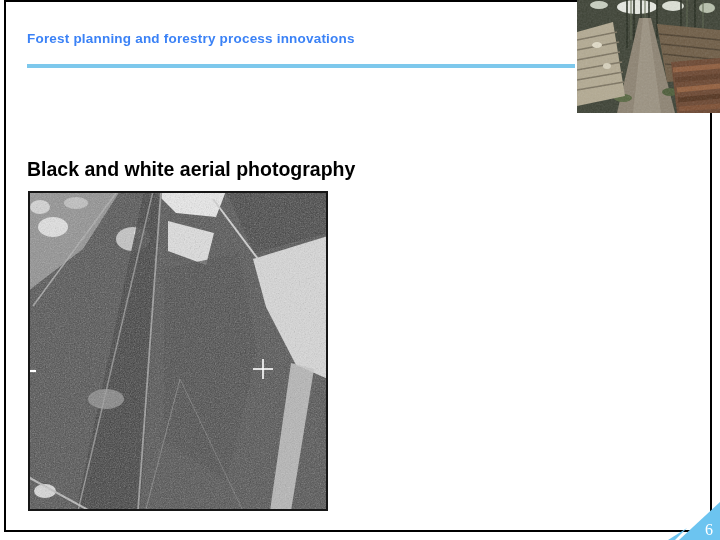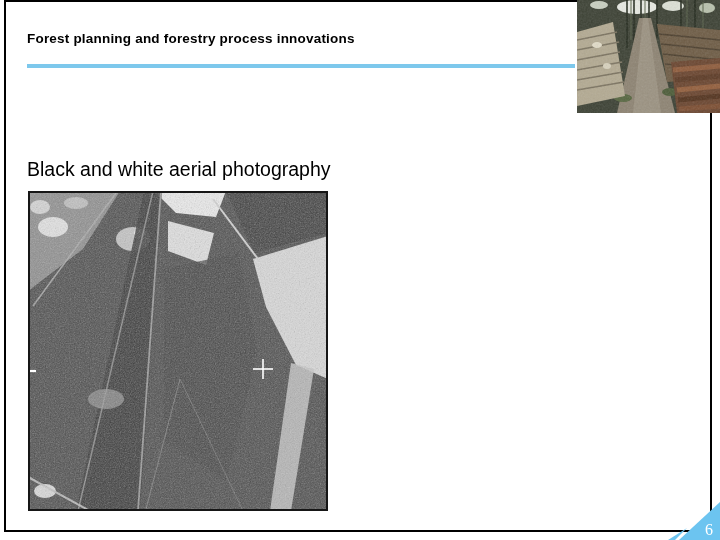--- a/index.html
+++ b/index.html
@@ -4,32 +4,32 @@
 <style>
   * { margin:0; padding:0; box-sizing:border-box; }
   html,body { width:720px; height:540px; background:#ffffff; overflow:hidden;
               font-family:"Liberation Sans", sans-serif; }
   .slide { position:relative; width:720px; height:540px; background:#fff; }
 
   .frame { position:absolute; left:4px; top:0px; width:708px; height:532px;
            border:2px solid #000000; background:#ffffff; z-index:1; }
 
   .header-text { position:absolute; left:27px; top:31px; z-index:3;
-                 font-size:13.5px; font-weight:bold; color:#000000;
+                 font-size:13.5px; font-weight:bold; color:#3b82f6;
                  letter-spacing:0.2px; white-space:nowrap; }
 
   .blue-rule { position:absolute; left:27px; top:64px; width:548px; height:4px;
                background:var(--rule-blue,#7DC8EC); z-index:3; }
 
   .slide-title { position:absolute; left:27px; top:95px; z-index:3;
                  font-size:26px; font-weight:bold; color:var(--title-blue,#33339B);
                  letter-spacing:0.3px; white-space:nowrap; }
 
   .slide-subtitle { position:absolute; left:27px; top:158px; z-index:3;
-                    font-size:19.5px; font-weight:normal; color:#000;
+                    font-size:19.5px; font-weight:bold; color:#000;
                     white-space:nowrap; }
 
   .aerial-photo { position:absolute; left:28px; top:191px; width:300px; height:320px;
                   z-index:3; }
   .aerial-photo svg { display:block; }
 
   .forest-road-photo { position:absolute; left:577px; top:0px; width:143px; height:113px;
                        z-index:4; }
   .forest-road-photo svg { display:block; }
 

